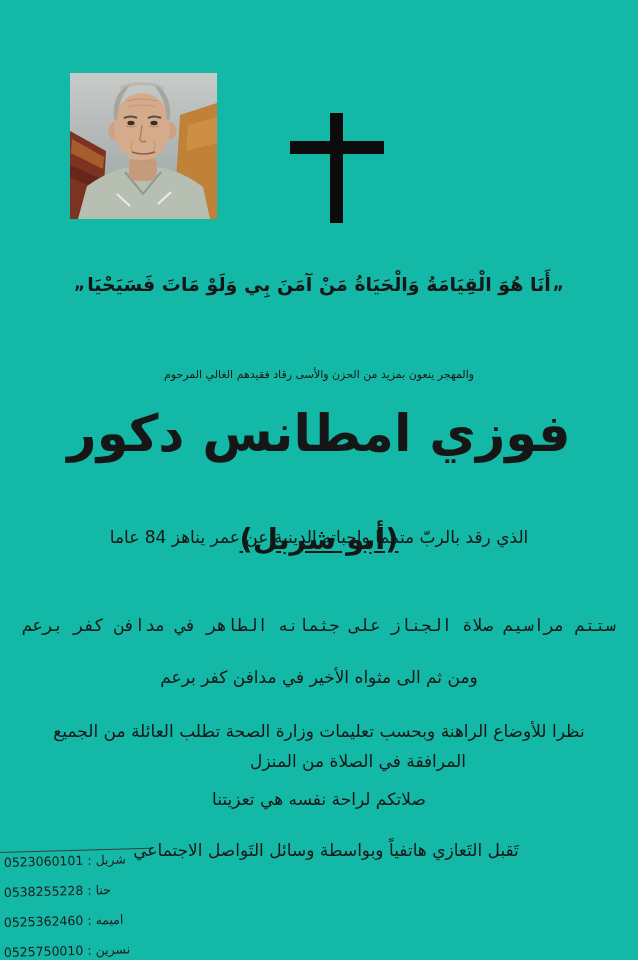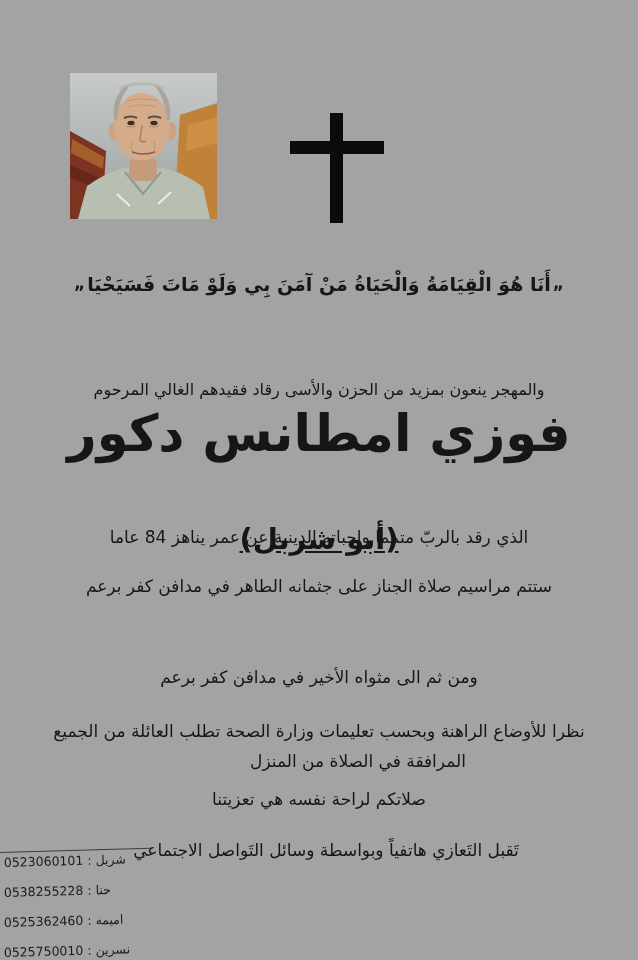--- a/index.html
+++ b/index.html
@@ -1,41 +1,41 @@
 <!DOCTYPE html>
 <html lang="ar" dir="rtl"><head>
 <meta charset="utf-8">
 <style>
   html,body{margin:0;padding:0;}
   body{
     width:638px;height:960px;background:#f3f3f3;
     font-family:"DejaVu Sans",sans-serif;
   }
   .page{
-    position:relative;width:638px;height:960px;background:#a3a3a3;
+    position:relative;width:638px;height:960px;background:#14b8a6;
     overflow:hidden;direction:rtl;color:#161616;
   }
   .abs{position:absolute;left:0;width:100%;text-align:center;white-space:nowrap;}
   .photo{
     position:absolute;left:70px;top:73px;width:147px;height:146px;
     overflow:hidden;
   }
   .photo svg{display:block;}
   .cross{position:absolute;left:290px;top:113px;width:94px;height:110px;}
   .cross .vbar{position:absolute;left:40px;top:0;width:13px;height:110px;background:#0b0b0b;}
   .cross .hbar{position:absolute;left:0;top:28px;width:94px;height:13px;background:#0b0b0b;}
   .quote{top:273px;font-size:19px;font-weight:bold;letter-spacing:0;}
   .qmark{font-size:17px;position:relative;top:-2px;padding:0 2px;}
   .ann1{top:331px;font-size:16px;}
-  .ann2{top:380px;font-size:16px;}
+  .ann2{top:368px;font-size:11px;}
   .name{top:404px;font-size:51px;font-weight:bold;}
   .nick{top:522px;font-size:29px;font-weight:bold;text-decoration:underline;}
   .body-line{font-size:17px;}
   .l-age{top:527px;}
-  .l-fun1{top:576px;}
+  .l-fun1{top:615px;font-family:Liberation Mono, monospace;}
   .l-fun2{top:636px;}
   .l-bur{top:667px;}
   .l-cov1{top:721px;}
   .l-cov2{top:751px;padding-left:39px;}
   .l-pray{top:789px;}
   .l-cond{top:840px;padding-left:7px;}
   .cond-underline{
     position:absolute;left:0;top:852px;width:150px;height:0;
     border-top:1.6px solid #3c3c3c;transform:rotate(-1.6deg);transform-origin:left center;
   }

